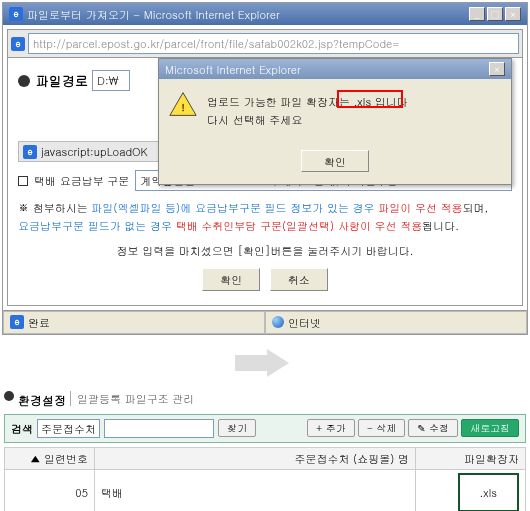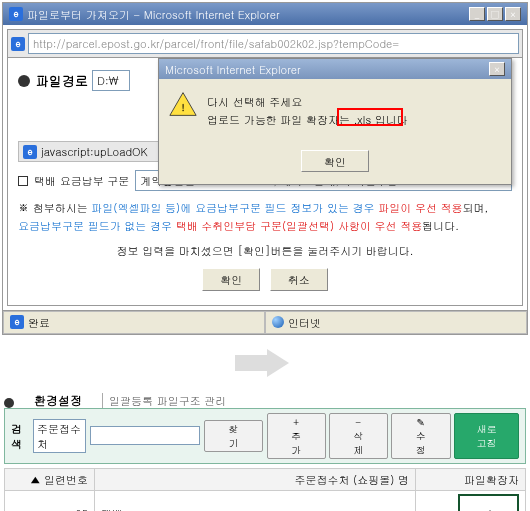--- a/index.html
+++ b/index.html
@@ -29,28 +29,28 @@
 .note{line-height:1.6;margin:4px 0 8px}
 .red{color:#d00}.blue{color:#06c}
 .btnrow{text-align:center;margin:4px 0}
 .btn95{display:inline-block;min-width:58px;padding:3px 12px;background:#ece9d8;border:1px solid #888;border-top-color:#fff;border-left-color:#fff;cursor:pointer;margin:0 3px}
 .status{display:flex;background:#ece9d8;border-top:1px solid #999}
 .status>div{flex:1;padding:3px 6px;border:1px solid #bbb;display:flex;align-items:center;gap:4px}
 .arrow{width:60px;height:28px;margin:14px auto;position:relative}
 .arrow .shaft{width:32px;height:16px;background:#ddd;position:absolute;left:0;top:6px}
 .arrow .head{width:0;height:0;border-left:22px solid #ddd;border-top:14px solid transparent;border-bottom:14px solid transparent;position:absolute;left:32px;top:0}
 .sect{margin:6px 4px}
-.sect-h{display:flex;align-items:flex-end;gap:20px;}
+.sect-h{display:flex;align-items:flex-start;gap:4px;margin-bottom:6px}
 .sect-h .dot{width:10px;height:10px;border-radius:50%;background:#333}
 .sect-h b{font-size:12px}
 .sect-h .sub{color:#555;border-left:1px solid #aaa;padding-left:6px}
 .bar{background:#e9f4ef;border:1px solid #7fb79e;padding:4px 6px;display:flex;align-items:center;gap:4px}
 .combo{border:1px solid #7f9db9;background:#fff;padding:1px 3px}
 .txtin{border:1px solid #7f9db9;background:#fff;padding:1px 3px;width:110px}
-.sbtn{border:1px solid #999;background:#f2f2f2;padding:1px 20px;cursor:pointer;border-radius:2px;font-size:10px}
+.sbtn{border:1px solid #999;background:#f2f2f2;padding:1px 8px;cursor:pointer;border-radius:2px;font-size:10px}
 .sbtn.green{background:#27a86b;color:#fff;border-color:#1e8a56}
 .rbtns{margin-left:auto;display:flex;gap:3px}
 .grid{border:1px solid #bbb;width:100%;border-collapse:collapse;margin-top:4px}
 .grid th,.grid td{border:1px solid #ccc;padding:3px 6px;text-align:right;background:#fff}
 .grid th{background:#f3f3f3;font-weight:normal}
 .redcell{border:2px solid #14532d;display:inline-block;padding:10px 20px}
 .eicon{width:14px;height:14px;display:inline-block;background:#2a6fdc;color:#fff;font-size:9px;font-weight:bold;border-radius:2px;text-align:center;line-height:14px}
 .globe{width:12px;height:12px;border-radius:50%;background:radial-gradient(circle at 30% 30%,#9fd0ff,#1a5fb4);display:inline-block}
 </style>
 </head>
@@ -86,25 +86,25 @@
         <div class="alert">
           <div class="atitle">
             <span>Microsoft Internet Explorer</span>
             <div class="winbtn">×</div>
           </div>
           <div class="abody">
             <svg class="warnico" viewBox="0 0 32 28">
                 <polygon points="16,1 31,27 1,27" fill="#ffe040" stroke="#333" stroke-width="1"></polygon>
                 <text x="16" y="22" text-anchor="middle" font-size="18" font-weight="bold">!</text>
               </svg>
-            <div>다시 선택해 주세요</div>
             <div style="position:relative">
               <span>업로드 가능한 파일 확장자</span><span>는 .xls 입</span><span>니다</span>
               <span class="redbox" style="left:130px;top:-3px;width:66px;height:18px"></span>
             </div>
+            <div>다시 선택해 주세요</div>
           </div>
           <button class="okbtn">확인</button>
         </div>
 
         <div class="jsbar">
           <span class="eicon">e</span>
           <span>javascript:upLoadOK</span>
         </div>
 
         <div class="formrow">

